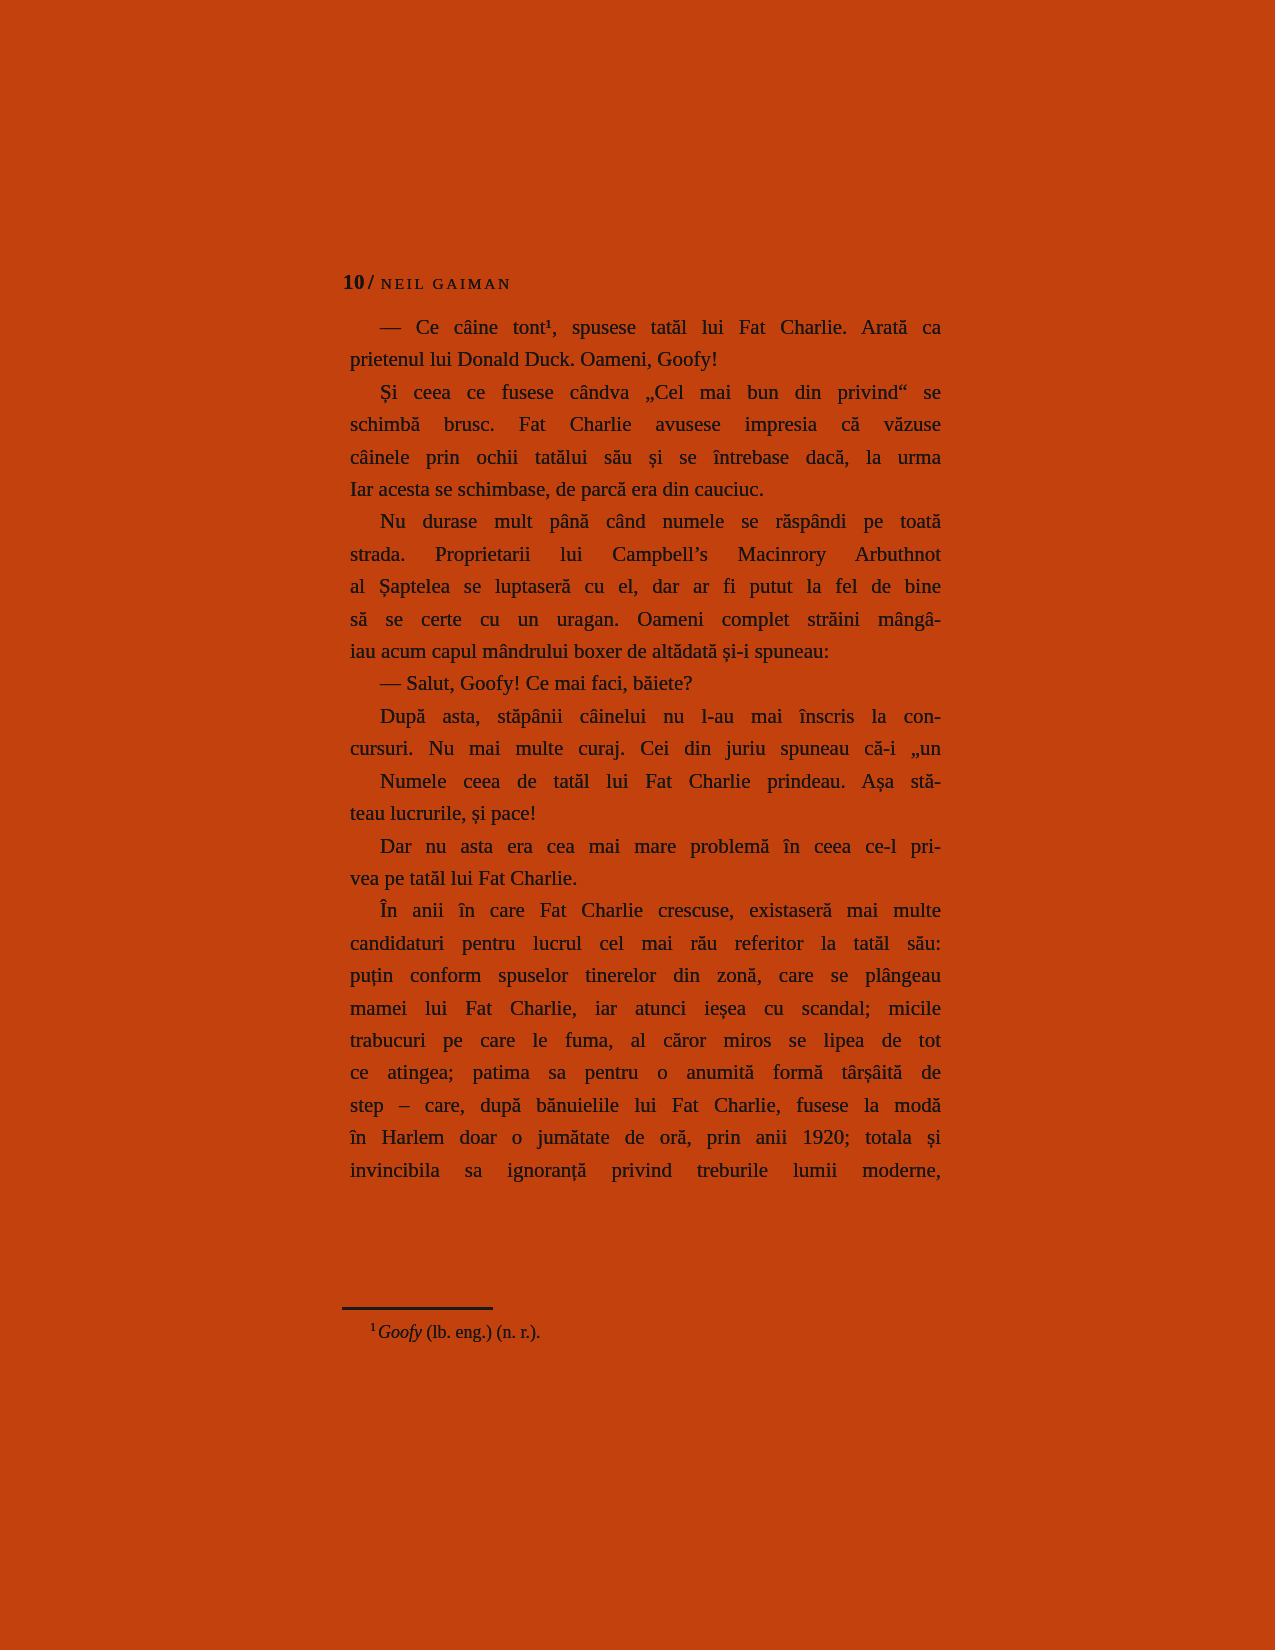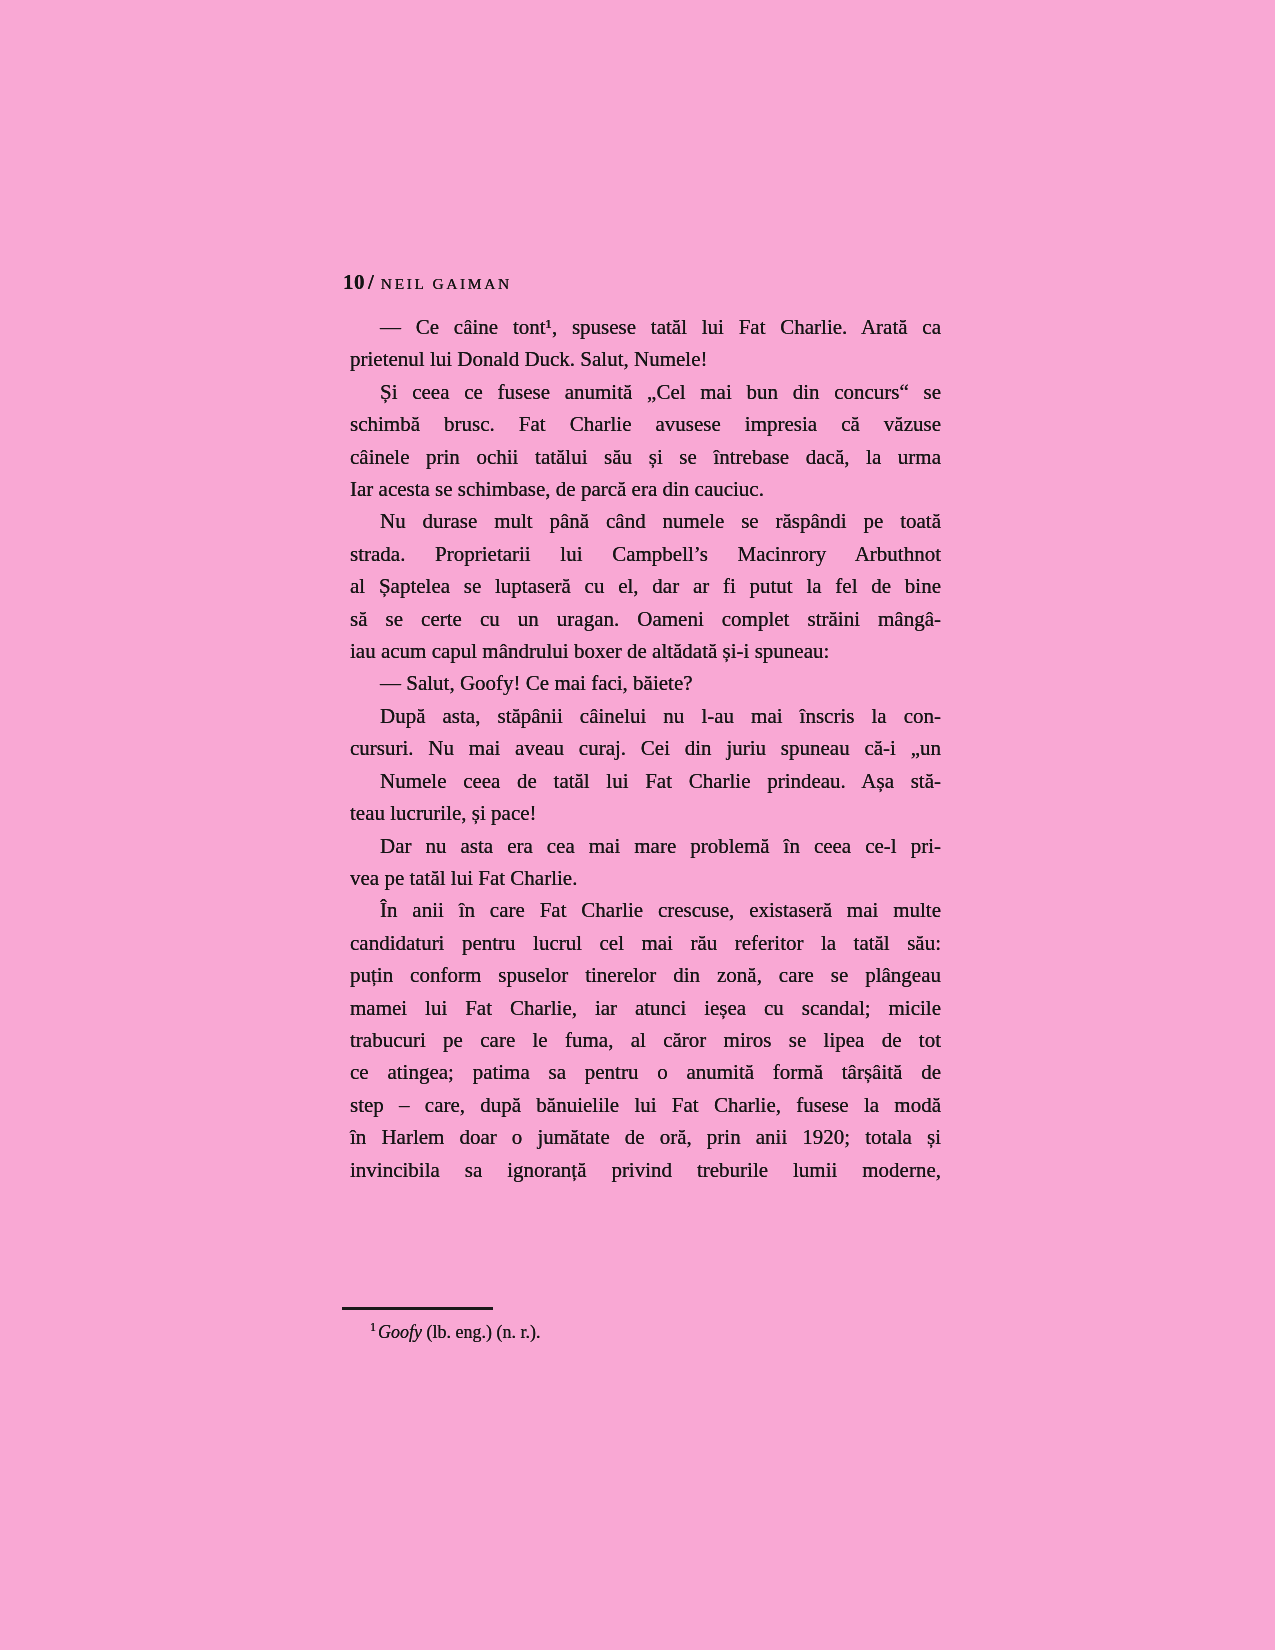--- a/index.html
+++ b/index.html
@@ -7,21 +7,21 @@
     padding: 0;
     background: #ffffff;
     width: 1275px;
     height: 1650px;
     overflow: hidden;
   }
   .page {
     position: relative;
     width: 1275px;
     height: 1650px;
-    background: #f9a8d4;
+    background: #c2410c;
     font-family: "Liberation Serif", "DejaVu Serif", serif;
     color: #161616;
   }
   .running-head {
     position: absolute;
     left: 343px;
     top: 270px;
     white-space: nowrap;
     color: #141414;
     text-shadow: 0 0 0.4px #141414;
@@ -94,33 +94,33 @@
 <body>
 
 <div class="page">
 
   <div class="running-head">
     <span class="page-num">10</span><span class="head-sep">/</span><span class="head-author">NEIL GAIMAN</span>
   </div>
 
   <div class="body-text">
       <div class="line indent">— Ce câine tont¹, spusese tatăl lui Fat Charlie. Arată ca</div>
-      <div class="line plast">prietenul lui Donald Duck. Salut, Numele!</div>
-      <div class="line indent">Și ceea ce fusese anumită „Cel mai bun din concurs“ se</div>
+      <div class="line plast">prietenul lui Donald Duck. Oameni, Goofy!</div>
+      <div class="line indent">Și ceea ce fusese cândva „Cel mai bun din privind“ se</div>
       <div class="line">schimbă brusc. Fat Charlie avusese impresia că văzuse</div>
       <div class="line">câinele prin ochii tatălui său și se întrebase dacă, la urma</div>
       <div class="line plast">Iar acesta se schimbase, de parcă era din cauciuc.</div>
       <div class="line indent">Nu durase mult până când numele se răspândi pe toată</div>
       <div class="line">strada. Proprietarii lui Campbell’s Macinrory Arbuthnot</div>
       <div class="line">al Șaptelea se luptaseră cu el, dar ar fi putut la fel de bine</div>
       <div class="line">să se certe cu un uragan. Oameni complet străini mângâ-</div>
       <div class="line plast">iau acum capul mândrului boxer de altădată și-i spuneau:</div>
       <div class="line indent plast">— Salut, Goofy! Ce mai faci, băiete?</div>
       <div class="line indent">După asta, stăpânii câinelui nu l-au mai înscris la con-</div>
-      <div class="line">cursuri. Nu mai aveau curaj. Cei din juriu spuneau că-i „un</div>
+      <div class="line">cursuri. Nu mai multe curaj. Cei din juriu spuneau că-i „un</div>
       <div class="line indent">Numele ceea de tatăl lui Fat Charlie prindeau. Așa stă-</div>
       <div class="line plast">teau lucrurile, și pace!</div>
       <div class="line indent">Dar nu asta era cea mai mare problemă în ceea ce-l pri-</div>
       <div class="line plast">vea pe tatăl lui Fat Charlie.</div>
       <div class="line indent">În anii în care Fat Charlie crescuse, existaseră mai multe</div>
       <div class="line">candidaturi pentru lucrul cel mai rău referitor la tatăl său:</div>
       <div class="line">puțin conform spuselor tinerelor din zonă, care se plângeau</div>
       <div class="line">mamei lui Fat Charlie, iar atunci ieșea cu scandal; micile</div>
       <div class="line">trabucuri pe care le fuma, al căror miros se lipea de tot</div>
       <div class="line">ce atingea; patima sa pentru o anumită formă târșâită de</div>

